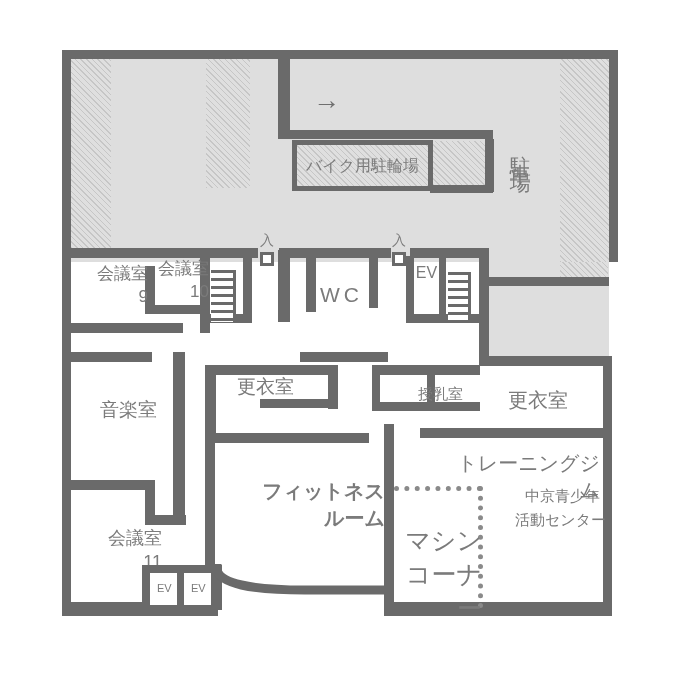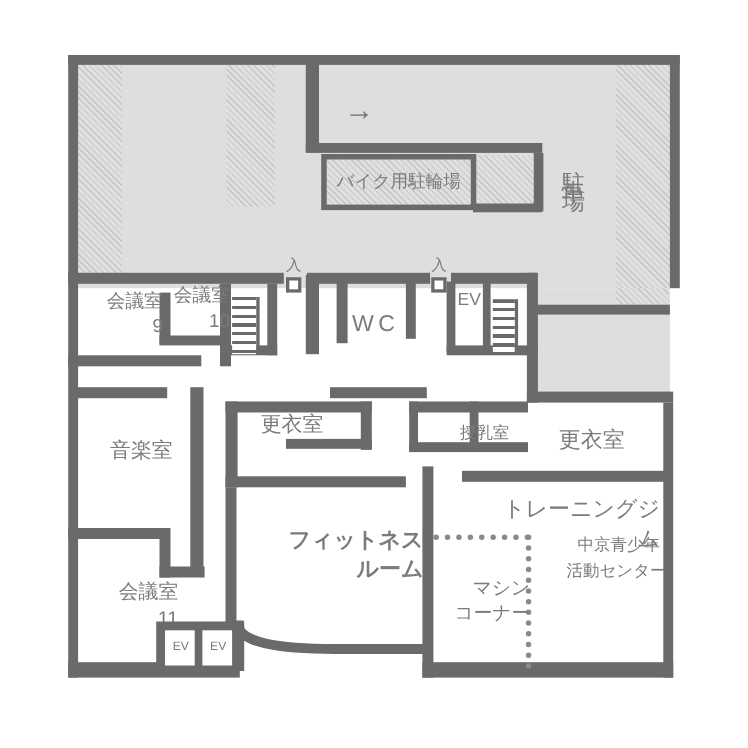--- a/index.html
+++ b/index.html
@@ -143,21 +143,21 @@
   </div>
 
   <div class="wall" style="left:384px;top:424px;width:10px;height:192px;"></div>
   <div class="dot-h" style="left:394px;top:486px;width:88px;height:0;"></div>
   <div class="dot-v" style="left:478px;top:486px;width:0;height:122px;"></div>
 
   <div class="lbl ctr" style="left:440px;top:450px;width:160px;font-size:20px;">トレーニングジム</div>
   <div class="lbl ctr" style="left:480px;top:486px;width:120px;font-size:15px;">中京青少年</div>
   <div class="lbl ctr" style="left:480px;top:510px;width:126px;font-size:15px;">活動センター</div>
 
-  <div class="lbl ctr" style="left:392px;top:524px;width:90px;font-size:17px;">
+  <div class="lbl ctr" style="left:392px;top:524px;width:90px;font-size:25px;">
     <div>マシン</div>
     <div>コーナー</div>
   </div>
 
   <svg class="overlay" width="680" height="680" viewBox="0 0 680 680">
     <path d="M 217 564 L 217 570 Q 222 590 305 590 L 390 590" fill="none" stroke="#6a6a6a" stroke-width="9"></path>
   </svg>
 
 </div>
 

